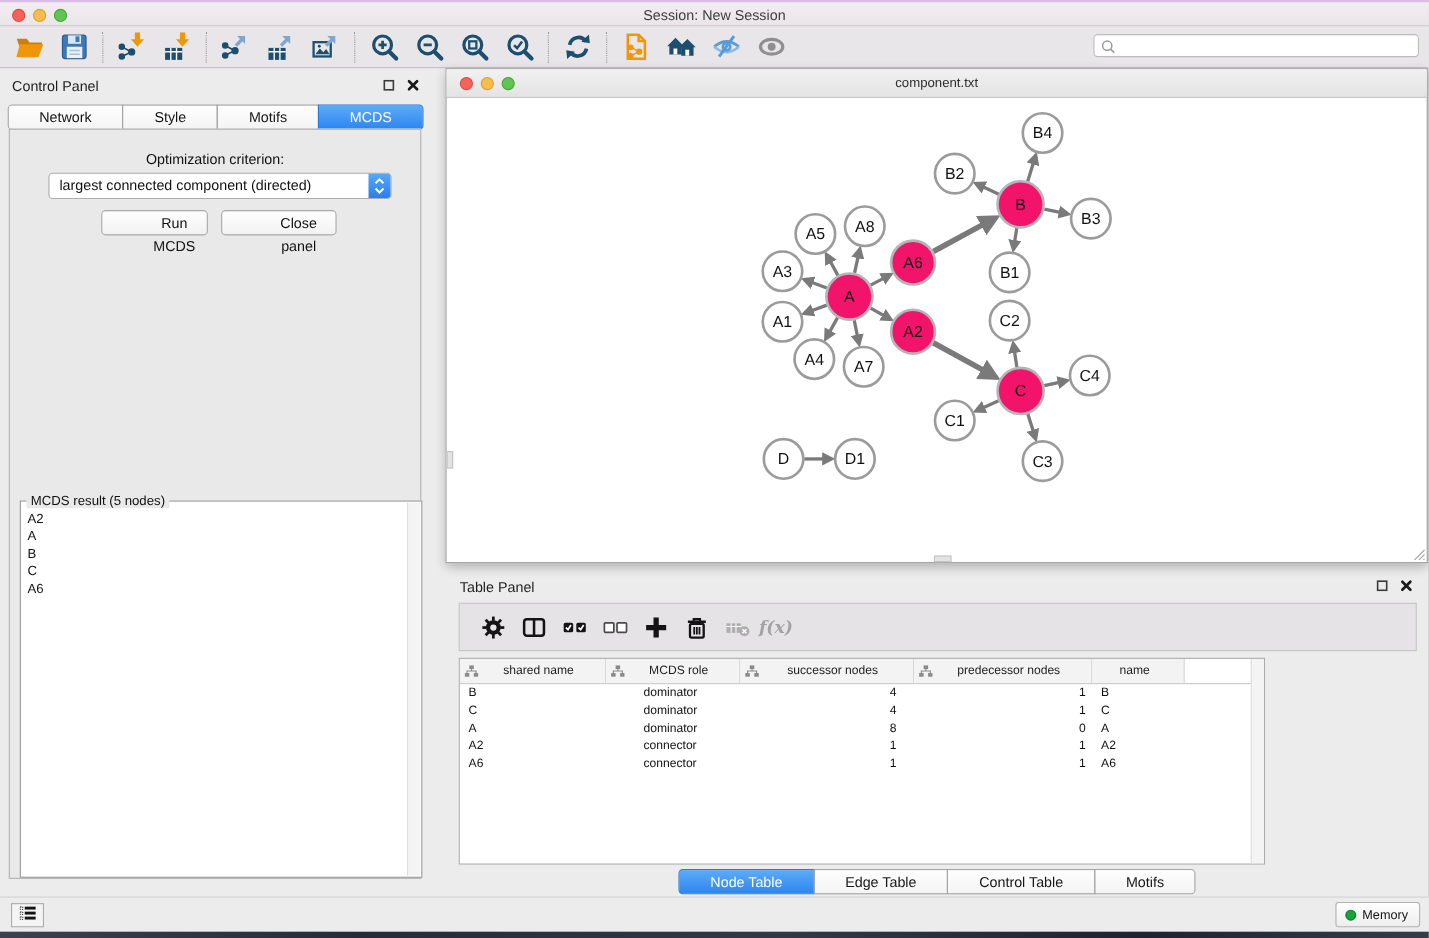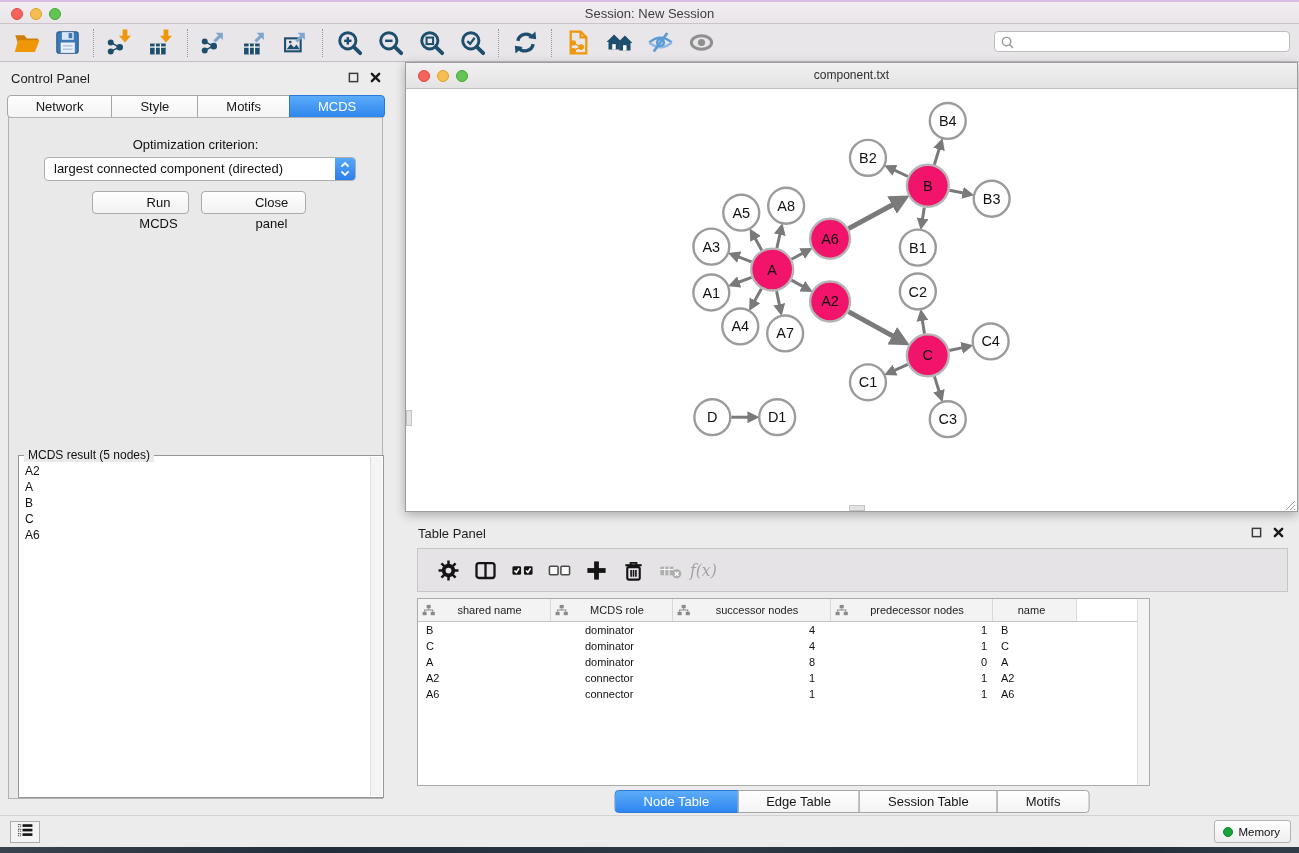--- a/index.html
+++ b/index.html
@@ -595,21 +595,21 @@
                 </g>
                 <circle cx="18.5" cy="15.5" r="4.8" fill="#A9A9A9"></circle>
                 <g stroke="#fff" stroke-width="1.6">
                   <line x1="16.6" y1="13.6" x2="20.4" y2="17.4"></line>
                   <line x1="20.4" y1="13.6" x2="16.6" y2="17.4"></line>
                 </g>
               </g>
             </svg>
           </span>
         </div>
-        <div class="tp-btn fx" style="opacity: 0.9;">
+        <div class="tp-btn fx" style="opacity: 0.9; font-weight: bold;">
           <span style="width: 100%; height: 100%; display: flex; align-items: center; justify-content: center;">
             <svg viewBox="0 0 40 24" width="100%" height="100%" xmlns="http://www.w3.org/2000/svg">
               <text x="1" y="17.5" font-family="DejaVu Serif,serif" font-style="italic" font-size="17" fill="#9C9C9C">f(x)</text>
             </svg>
           </span>
         </div>
       </div>
     <div class="tp-table">
       <div class="thead" id="thead">
           <div class="th" style="width: 133px;">
@@ -695,21 +695,21 @@
             <div class="td" style="width: 158px; text-align: right; padding-right: 16px;">1</div>
             <div class="td" style="width: 162px; text-align: right; padding-right: 6px;">1</div>
             <div class="td" style="width: 84px; text-align: left; padding-left: 8px;">A6</div>
           </div>
         </div>
       <div class="table-vscroll"></div>
     </div>
     <div class="tp-tabs" id="tp-tabs">
         <div class="ptab sel">Node Table</div>
         <div class="ptab">Edge Table</div>
-        <div class="ptab">Session Table</div>
+        <div class="ptab">Control Table</div>
         <div class="ptab">Motifs</div>
       </div>
   </div>
 
   <div class="status-bar">
     <div class="sb-left-btn">
       <span id="list-icon-slot"><svg viewBox="0 0 19 17" width="100%" height="100%" xmlns="http://www.w3.org/2000/svg">
             <g fill="#141414">
               <rect x="6.5" y="1.5" width="12" height="3.2"></rect>
               <rect x="6.5" y="7" width="12" height="3.2"></rect>

